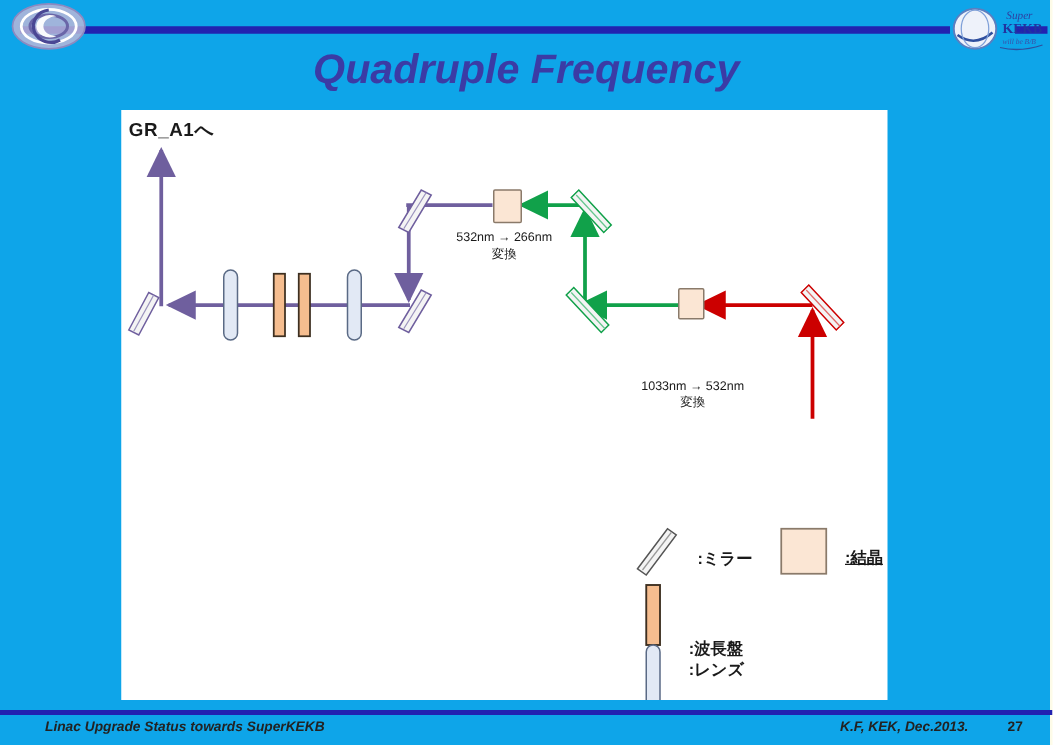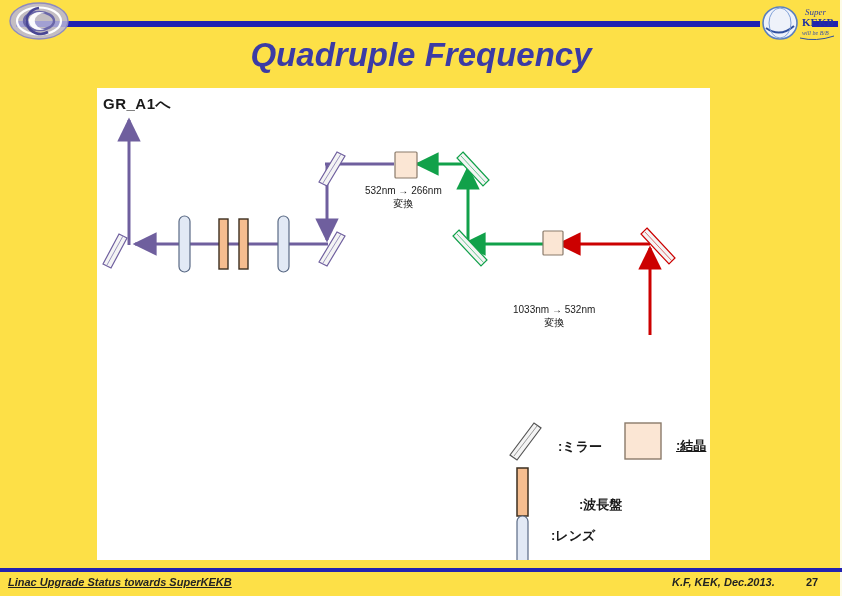--- a/index.html
+++ b/index.html
@@ -10,21 +10,21 @@
   }
   body {
     background: #fdfbe8;
     font-family: "Liberation Sans", sans-serif;
   }
 
   #slide {
     position: relative;
     width: 840px;
     height: 596px;
-    background: #fde047;
+    background: #0ea5e9;
   }
 
   
   #header-bar {
     position: absolute;
     left: 0; top: 0;
     width: 842px; height: 44px;
   }
   .hrule {
     position: absolute;
@@ -111,39 +111,38 @@
   .legend-label {
     position: absolute;
     font-size: 13px;
     font-weight: bold;
     color: #1a1a1a;
     font-family: "Liberation Sans", sans-serif;
     white-space: nowrap;
   }
   #legend-mirror-label { left: 558px; top: 438px; text-align: center; }
   #legend-crystal-label { left: 676px; top: 437px; text-decoration: underline; }
-  #legend-waveplate-label { left: 551px; top: 496px; margin-left: 28px; }
+  #legend-waveplate-label { left: 551px; top: 510px; }
   #legend-lens-label { left: 551px; top: 527px; }
 
   
   #footer-rule {
     position: absolute;
     left: 0; top: 568px;
     width: 842px; height: 4px;
     background: #2222b0;
   }
   #footer-left {
     position: absolute;
-    left: 8px; top: 576px;
+    left: 36px; top: 576px;
     font-size: 11px;
     font-style: italic;
     font-weight: bold;
     color: #222222;
     font-family: "Liberation Sans", sans-serif;
-    text-decoration: underline;
   }
   #footer-right {
     position: absolute;
     left: 672px; top: 576px;
     font-size: 11px;
     font-style: italic;
     font-weight: bold;
     color: #222222;
     font-family: "Liberation Sans", sans-serif;
   }

